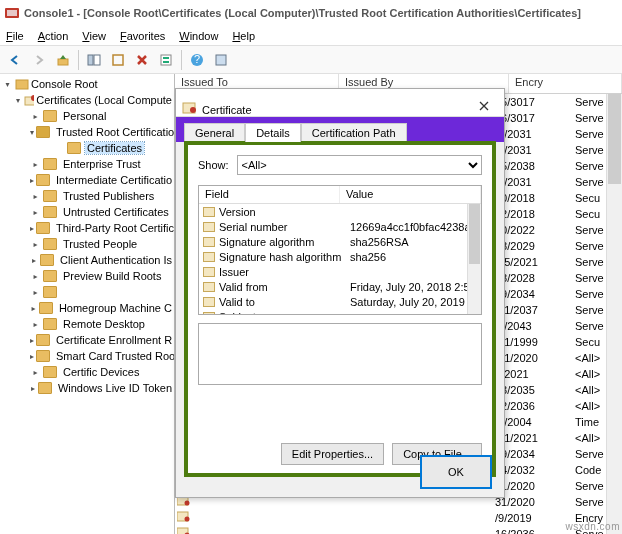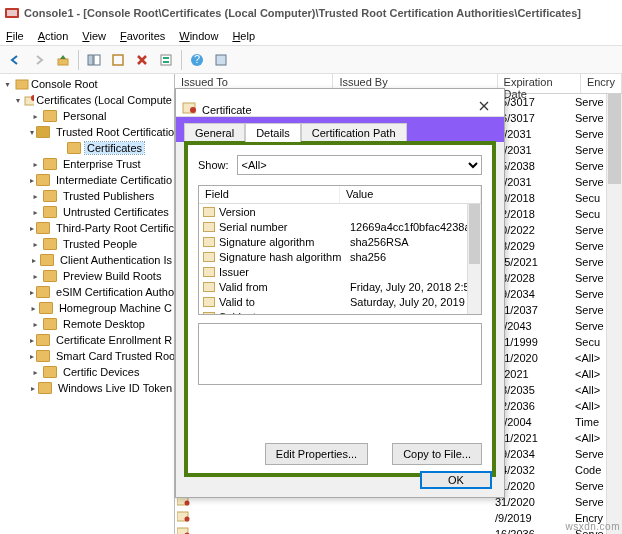--- a/index.html
+++ b/index.html
@@ -31,40 +31,40 @@
 .c3{width:80px;white-space:nowrap;}
 .c4{width:45px;white-space:nowrap;overflow:hidden;}
 .vsb{position:absolute;right:0;top:20px;bottom:0;width:16px;background:#f0f0f0;border-left:1px solid #ddd;}
 .vsb-thumb{position:absolute;top:0;left:1px;right:1px;height:90px;background:#cdcdcd;}
 
 
 .dialog{position:absolute;left:175px;top:88px;width:330px;height:410px;background:#f0f0f0;border:1px solid #aaa;box-shadow:2px 2px 6px rgba(0,0,0,.2);}
 .dlg-title{height:28px;display:flex;align-items:flex-end;padding:0 6px;background:#fff;border-bottom:1px solid #ddd;}
 .dlg-title .t{flex:1;font-size:11px;}
 .dlg-close{width:28px;height:20px;display:flex;align-items:center;justify-content:center;font-size:12px;cursor:default;}
-.tabs{display:flex;padding:6px 8px 0 8px;background:#8b5cf6;}
+.tabs{display:flex;padding:6px 8px 0 8px;background:#6d28d9;}
 .tab{padding:3px 10px;border:1px solid #ccc;border-bottom:none;background:#f0f0f0;margin-right:0;font-size:11px;cursor:default;}
 .tab.active{background:#fff;position:relative;z-index:2;}
 .tab-panel{margin:0 8px 8px 8px;background:#fff;border:4px solid #4d7c0f;padding:10px 10px 8px 10px;height:336px;position:relative;margin-top:-1px;}
 .show-row{display:flex;align-items:center;gap:8px;margin-bottom:10px;}
 .show-row select{flex:1;height:20px;border:1px solid #aaa;background:#fff;font-size:11px;}
 .field-list{border:1px solid #aaa;height:130px;background:#fff;display:flex;flex-direction:column;position:relative;}
 .fl-hdr{display:flex;height:18px;border-bottom:1px solid #ddd;}
 .fl-hdr div{padding:2px 6px;flex:1;border-right:1px solid #eee;}
 .fl-body{flex:1;overflow:hidden;}
 .fl-row{display:flex;height:15px;align-items:center;}
 .fl-row .fi{width:12px;height:10px;margin:0 4px;background:#f4e7c2;border:1px solid #c7a85a;flex-shrink:0;}
 .fl-row div{flex:1;white-space:nowrap;overflow:hidden;}
 .fl-sb{position:absolute;right:0;top:18px;bottom:0;width:14px;background:#f0f0f0;border-left:1px solid #ddd;}
 .fl-sb-thumb{position:absolute;top:0;left:1px;right:1px;height:60px;background:#cdcdcd;}
 .desc-box{margin-top:8px;border:1px solid #aaa;background:#fff;height:62px;}
-.dlg-btns{position:absolute;right:10px;bottom:8px;display:flex;gap:24px;}
+.dlg-btns{position:absolute;right:10px;bottom:8px;display:flex;gap:8px;}
 .dlg-btns button{height:22px;padding:0 10px;background:#e9e9e9;border:1px solid #adadad;font-size:11px;}
 .dlg-ok{position:absolute;right:12px;bottom:8px;}
-.dlg-ok button{width:72px;height:18px;background:#e9e9e9;border:2px solid #0078d7;font-size:11px;}
+.dlg-ok button{width:72px;height:34px;background:#e9e9e9;border:2px solid #0078d7;font-size:11px;}
 .watermark{position:absolute;right:2px;bottom:2px;font-size:10px;color:#999;letter-spacing:.5px;}
 .cert-svg{width:14px;height:12px;}
 </style>
 </head>
 <body>
 
 <div class="titlebar">
   <span class="app-icon">
     <svg viewBox="0 0 16 16">
         <rect x="1" y="3" width="14" height="10" fill="#c0392b" rx="1"></rect>
@@ -208,21 +208,20 @@
           <span class="lbl">Client Authentication Is</span>
         </div>
         <div class="tree-row" style="padding-left: 30px;">
           <span class="exp">▸</span>
           <span class="fld"></span>
           <span class="lbl">Preview Build Roots</span>
         </div>
         <div class="tree-row" style="padding-left: 30px;">
           <span class="exp">▸</span>
           <span class="fld"></span>
-          <span class="lbl">eSIM Certification Autho</span>
         </div>
         <div class="tree-row" style="padding-left: 30px;">
           <span class="exp">▸</span>
           <span class="fld"></span>
           <span class="lbl">Homegroup Machine C</span>
         </div>
         <div class="tree-row" style="padding-left: 30px;">
           <span class="exp">▸</span>
           <span class="fld"></span>
           <span class="lbl">Remote Desktop</span>
@@ -247,21 +246,20 @@
           <span class="fld"></span>
           <span class="lbl">Windows Live ID Token</span>
         </div>
       </div>
   </div>
 
   <div class="list">
     <div class="list-hdr">
       <div style="width:164px">Issued To</div>
       <div style="width:170px">Issued By</div>
-      <div style="width:86px">Expiration Date</div>
       <div style="flex:1">Encry</div>
     </div>
     <div class="list-body" id="list-body">
         <div class="list-row">
           <div class="c1"><svg class="cert-svg">
               <rect x="0" y="1" width="11" height="9" fill="#f4e7c2" stroke="#c7a85a"></rect>
               <circle cx="10" cy="8" r="2.5" fill="#c0392b"></circle>
             </svg></div>
           <div class="c2"></div>
           <div class="c3">15/3017</div>

